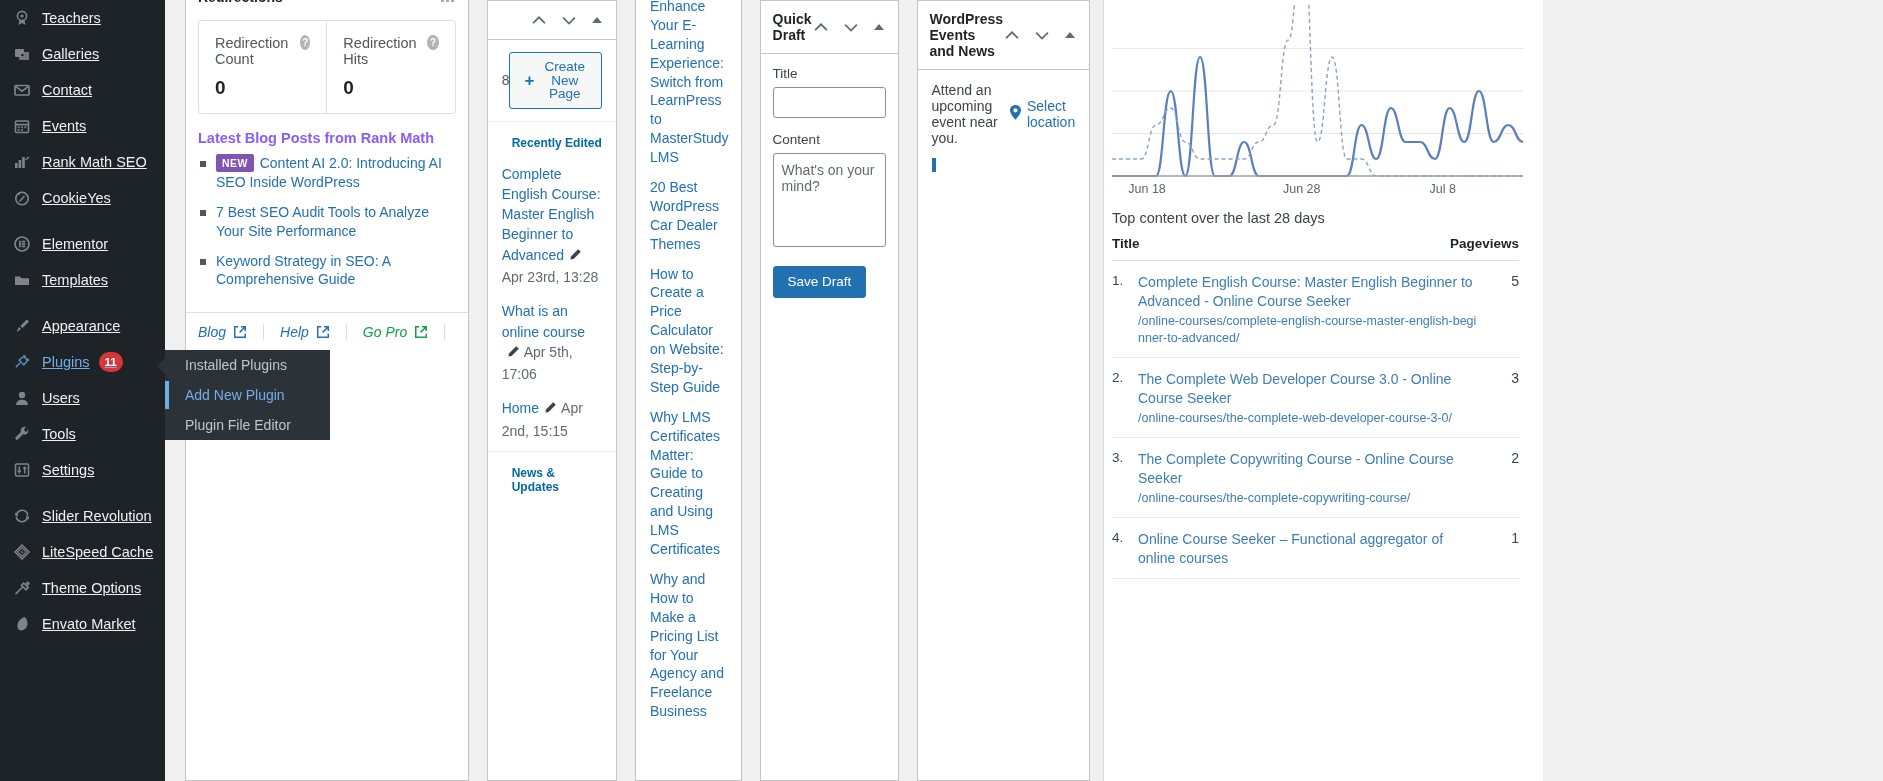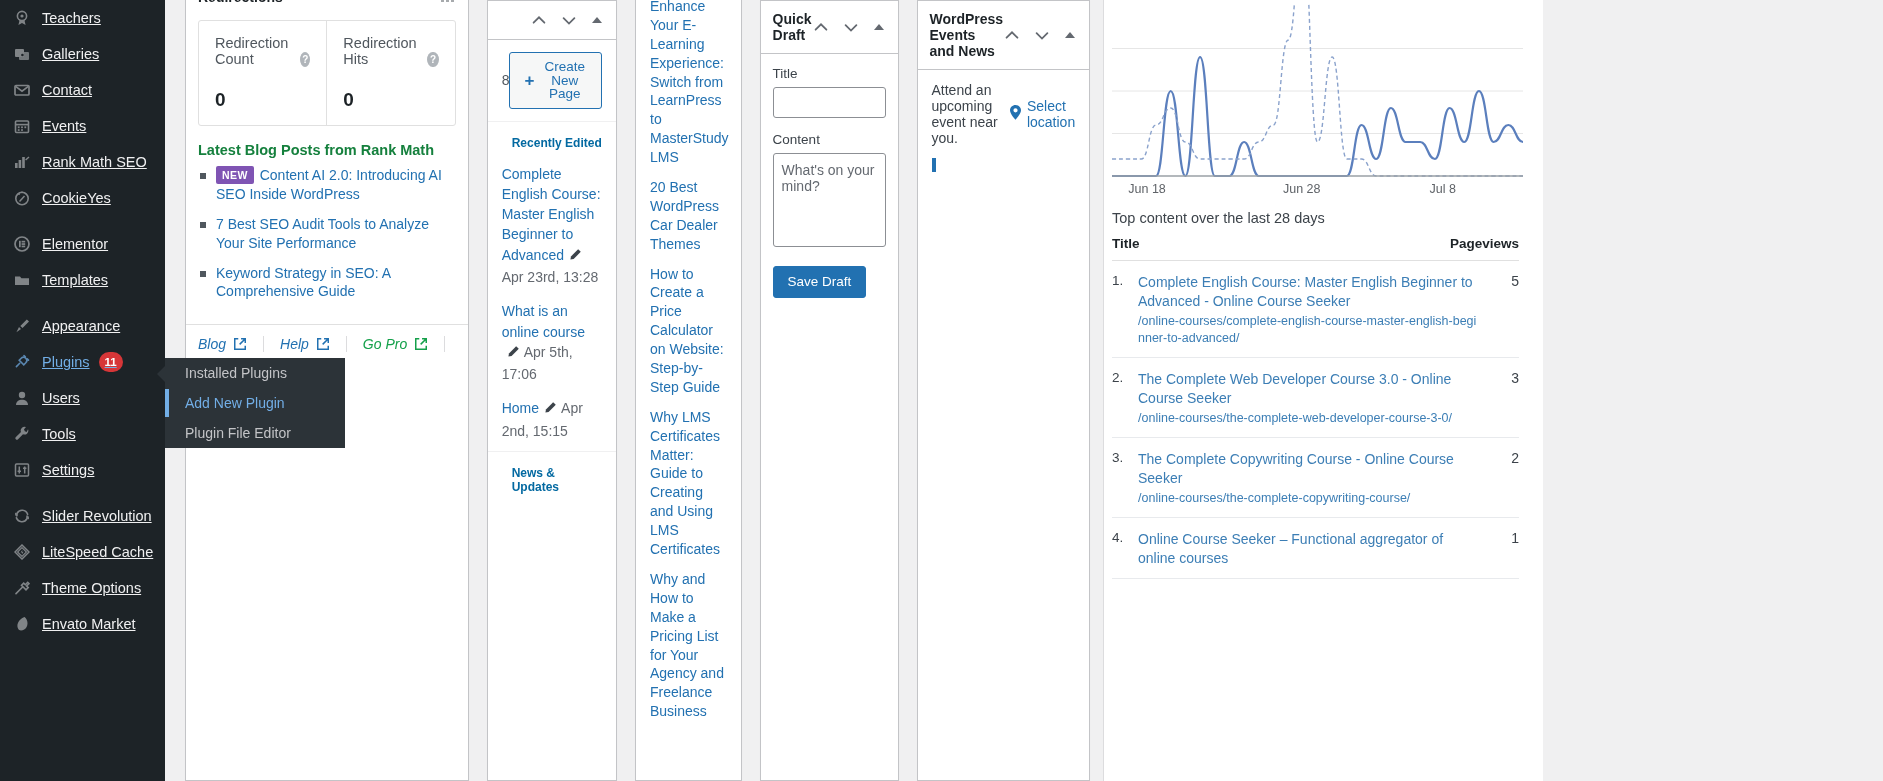--- a/index.html
+++ b/index.html
@@ -59,24 +59,23 @@
     font-weight: 600;
     margin-left: 9px;
     padding: 0 6px;
   }
 
   
   #flyout {
     position: absolute;
     left: 165px;
     top: 350px;
-    width: 180px;
+    width: 165px;
     background: #2c3338;
     z-index: 40;
-    margin-top: 8px;
   }
   #flyout .arrow {
     position: absolute;
     left: -8px;
     top: 8px;
     width: 0; height: 0;
     border-top: 8px solid transparent;
     border-bottom: 8px solid transparent;
     border-right: 8px solid #2c3338;
   }
@@ -135,31 +134,31 @@
   }
   .stat-grid {
     display: flex;
     border: 1px solid #e0e0e0;
     border-radius: 3px;
     margin: 10px 12px 0 12px;
   }
   .stat-cell { flex: 1; padding: 14px 16px; }
   .stat-cell + .stat-cell { border-left: 1px solid #e0e0e0; }
   .stat-label {
-    display: flex; align-items: flex-end; gap: 7px;
-    font-size: 14.5px; color: #50575e; margin-bottom: 22px;
+    display: flex; align-items: flex-start; gap: 7px;
+    font-size: 14.5px; color: #50575e; margin-bottom: 10px;
   }
   .stat-value { font-size: 19px; font-weight: 700; color: #1d2327; }
   .qmark {
     display:inline-flex; align-items:center; justify-content:center;
     width: 15px; height: 15px; border-radius: 50%;
     background: #b0b5ba; color: #fff; font-size: 10px; font-weight: 700;
   }
   .rm-blog-head {
-    font-size: 14.5px; font-weight: 700; color: #15803d;
+    font-size: 14.5px; font-weight: 700; color: #8b5cf6;
     padding: 16px 12px 8px 12px;
   }
   ul.rm-list { list-style: none; padding: 0 12px 12px 14px; }
   ul.rm-list li {
     position: relative;
     padding-left: 16px;
     margin-bottom: 11px;
     font-size: 14px;
     line-height: 1.35;
   }

